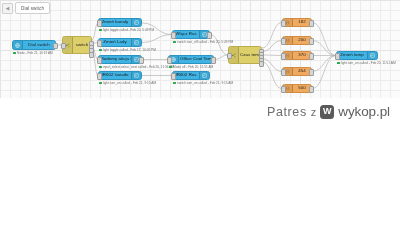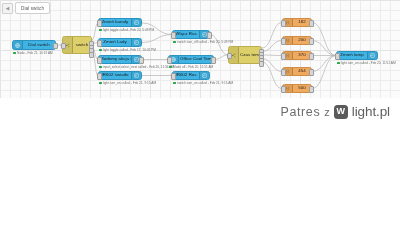--- a/index.html
+++ b/index.html
@@ -388,16 +388,16 @@
 
   <div class="tabbar">
     <div class="tab-collapse">◀</div>
     <div class="tab">Dial switch</div>
   </div>
 
   <div class="footer">
     <span class="wm-text">Patres</span>
     <span class="wm-z">z</span>
     <span class="wm-badge">W</span>
-    <span class="wm-brand">light.pl</span>
+    <span class="wm-brand">wykop.pl</span>
   </div>
 
 </div>
 
 </body></html>

